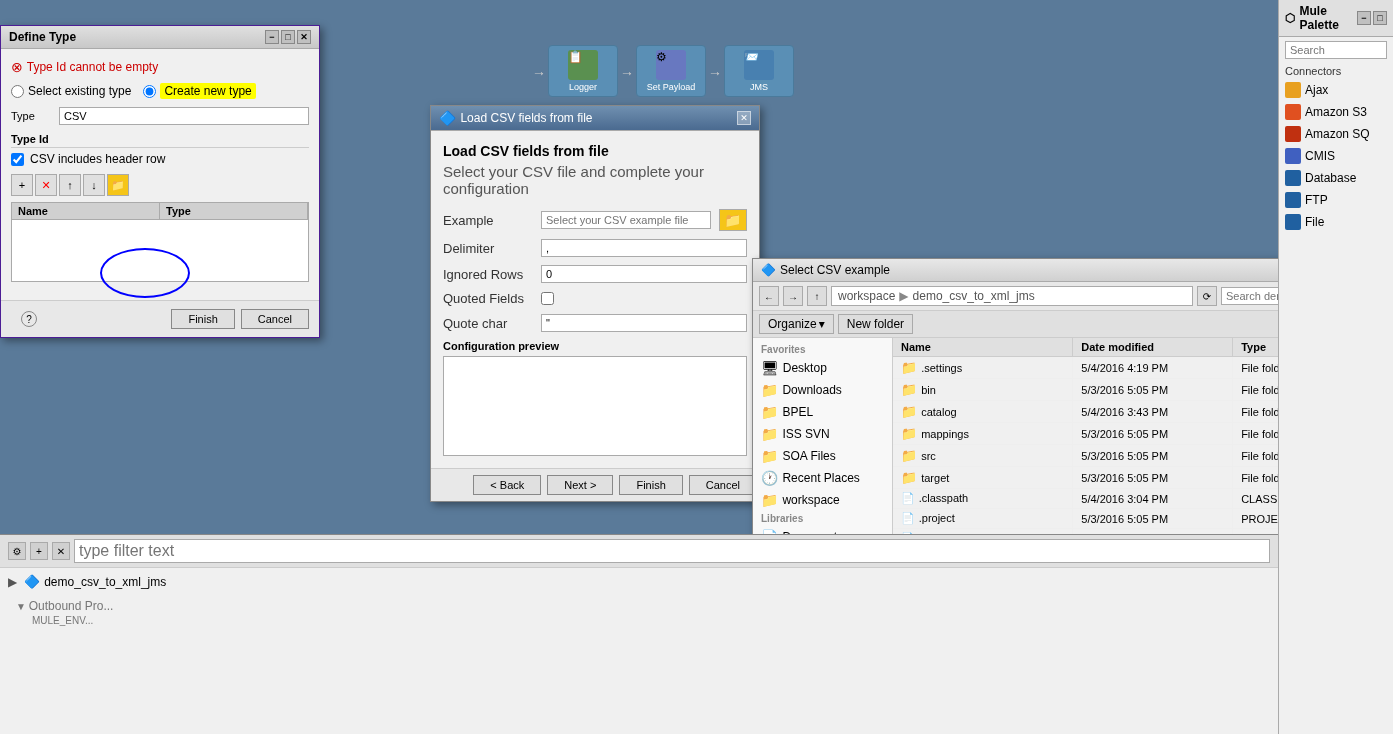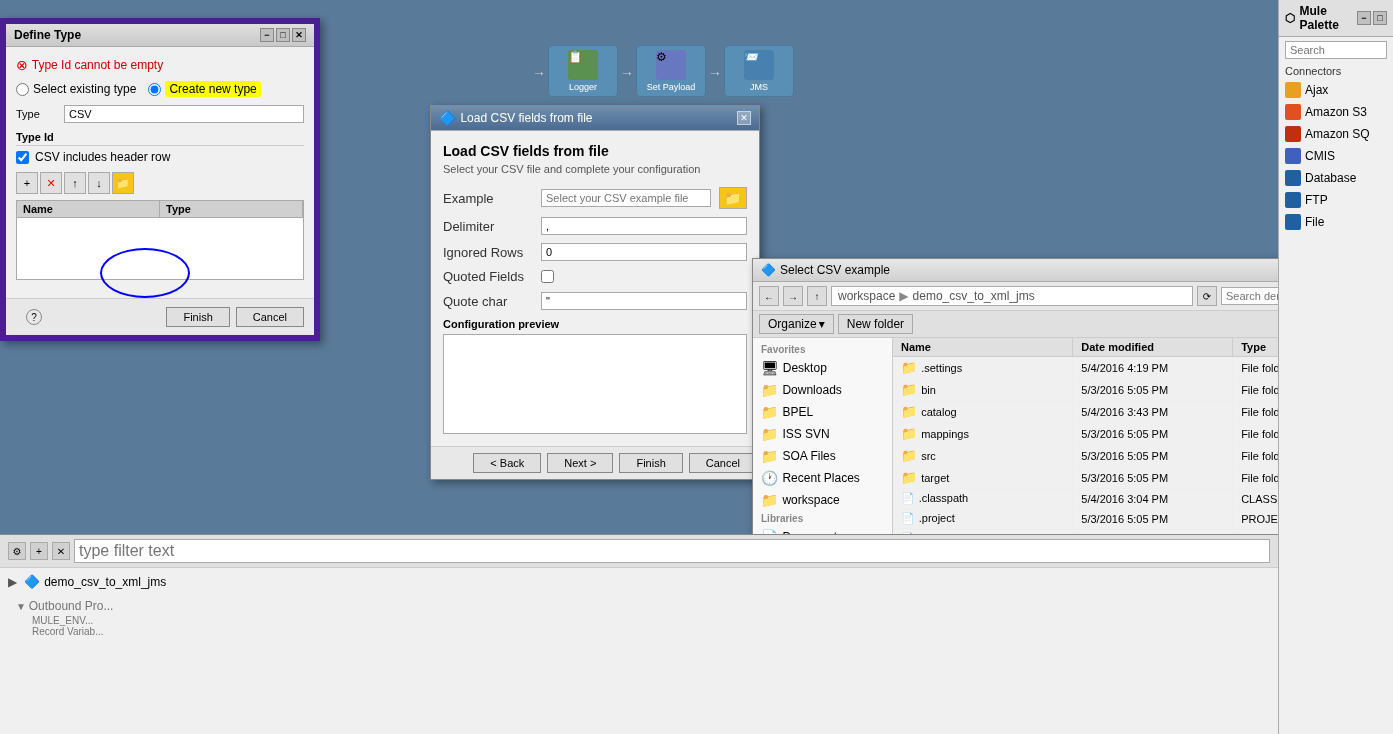--- a/index.html
+++ b/index.html
@@ -52,22 +52,22 @@
       padding: 4px 8px; width: 70px; cursor: pointer;
     }
     .flow-node-icon {
       width: 30px; height: 30px; border-radius: 3px; margin-bottom: 2px;
     }
     .flow-node-label { font-size: 9px; color: white; text-align: center; }
     .flow-arrow { color: #ccc; font-size: 14px; margin: 0 2px; }
 
     
     .define-type-dialog {
-      position: absolute; top: 18px; left: 0; width: 320px;
-      background: #f0f0f0; border: 6px solid #4c1d95; box-shadow: 3px 3px 8px rgba(0,0,0,0.4);
+      position: absolute; top: 25px; left: 0; width: 320px;
+      background: #f0f0f0; border: 1px solid #4c1d95; box-shadow: 3px 3px 8px rgba(0,0,0,0.4);
     }
     .dialog-titlebar {
       background: linear-gradient(to bottom, #e0e0e0, #c8c8c8);
       padding: 4px 8px; display: flex; justify-content: space-between; align-items: center;
       border-bottom: 1px solid #aaa; font-size: 11px; font-weight: bold;
     }
     .dialog-titlebar-buttons { display: flex; gap: 2px; }
     .titlebar-btn {
       width: 14px; height: 14px; background: #c0c0c0; border: 1px solid #888;
       cursor: pointer; display: flex; align-items: center; justify-content: center; font-size: 9px;
@@ -111,21 +111,21 @@
       position: absolute; top: 105px; left: 430px; width: 330px;
       background: #f0f0f0; border: 1px solid #888; box-shadow: 3px 3px 8px rgba(0,0,0,0.4);
     }
     .load-csv-titlebar {
       background: linear-gradient(to bottom, #7090b0, #4a6a90);
       padding: 4px 8px; display: flex; justify-content: space-between; align-items: center;
       border-bottom: 1px solid #aaa; color: white; font-size: 11px;
     }
     .csv-body { padding: 12px; }
     .csv-title { font-size: 14px; font-weight: bold; margin-bottom: 4px; }
-    .csv-subtitle { font-size: 11px; color: #555; margin-bottom: 12px; }
+    .csv-subtitle { font-size: 15px; color: #555; margin-bottom: 12px; }
     .csv-field-row { display: flex; align-items: center; gap: 8px; margin-bottom: 8px; }
     .csv-field-label { width: 90px; font-size: 13px; color: #333; }
     .csv-field-input {
       flex: 1; padding: 2px 4px; border: 1px solid #aaa; font-size: 11px; background: white;
     }
     .csv-browse-btn {
       width: 28px; height: 22px; background: #f5c518; border: 1px solid #aaa;
       cursor: pointer; display: flex; align-items: center; justify-content: center; font-size: 14px;
     }
     .csv-checkbox { }
@@ -567,15 +567,14 @@
   <div class="project-tree">
     <div class="tree-item">
       <span class="tree-expand">▶</span>
       <span class="tree-icon mule-icon">🔷</span>
       <span>demo_csv_to_xml_jms</span>
     </div>
   </div>
   <div class="outbound-section">
     <div style="font-size:10px; color:#777; margin-bottom:2px;">▼ <span>Outbound Pro...</span></div>
     <div style="padding-left:16px; font-size:10px; color:#777;">MULE_ENV...</div>
-    <div style="padding-left:16px; font-size:10px; color:#777;">Record Variab...</div>
   </div>
 </div>
 
 </body></html>

